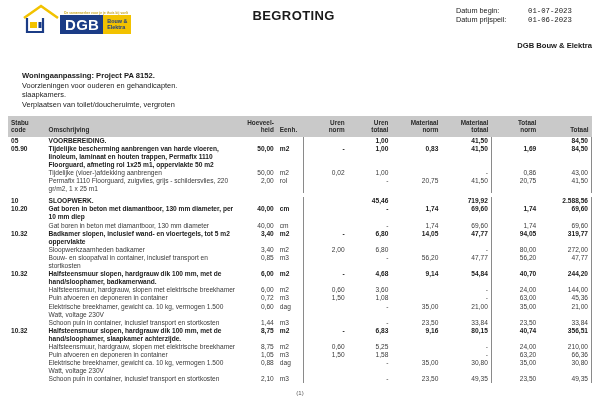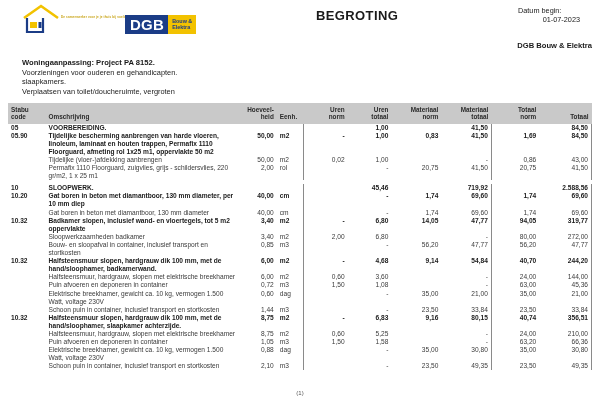--- a/index.html
+++ b/index.html
@@ -10,35 +10,35 @@
     color:#1a1a1a;
     -webkit-font-smoothing:antialiased;
   }
   .page{position:relative;width:600px;height:400px;box-sizing:border-box;padding:4px 8px 0 8px;}
 
   
   .hdr{display:flex;align-items:flex-start;justify-content:space-between;height:34px;}
   .logo-wrap{display:flex;align-items:flex-end;gap:2px;padding-left:14px;}
   .house{position:relative;width:38px;height:30px;flex:none;}
   .house svg{display:block;}
-  .logo-blocks{display:flex;flex-direction:row;align-items:flex-start;margin-left:-2px;}
+  .logo-blocks{display:flex;flex-direction:column;align-items:center;margin-left:-2px;}
   .tagline{font-size:3.1px;color:#c8a417;letter-spacing:.1px;line-height:4px;white-space:nowrap;padding-left:1px;font-weight:bold;}
   .logo-row{display:flex;align-items:stretch;}
   .dgb-box{background:#1b3c86;color:#ffffff;font-weight:bold;font-size:15px;line-height:19px;padding:0 4px 0 5px;letter-spacing:.3px;font-family:"Liberation Sans",sans-serif;}
   .be-box{background:#f2c200;color:#1b3c86;font-size:5.4px;line-height:6.2px;font-weight:bold;padding:3px 4px 0 4px;text-align:left;}
   .doc-title{font-size:13px;font-weight:bold;letter-spacing:.4px;padding-top:4px;}
   .hdr-meta{font-size:7.3px;line-height:8.6px;padding-top:3px;padding-right:2px;}
-  .hdr-meta .mrow{display:flex;justify-content:flex-end;flex-direction:column;}
+  .hdr-meta .mrow{display:flex;justify-content:flex-end;}
   .hdr-meta .mlab{width:72px;text-align:left;}
-  .hdr-meta .mval{width:62px;text-align:right;}
+  .hdr-meta .mval{width:62px;font-family:Liberation Mono, monospace;}
 
   
   .intro{padding-left:14px;margin-top:2px;}
   .company{font-size:7.6px;font-weight:bold;line-height:11px;text-align:right;}
-  .proj-title{font-size:7.6px;font-weight:bold;line-height:11px;margin-top:6px;}
+  .proj-title{font-size:7.6px;font-weight:bold;line-height:11px;margin-top:19px;}
   .proj-line{font-size:7.4px;line-height:9.4px;}
 
   
   .tbl{width:584px;margin-top:7px;border-collapse:collapse;table-layout:fixed;font-size:6.6px;}
   .tbl th{
     background:#c9c9c9;color:#2b2b2b;font-weight:bold;font-size:6.4px;
     vertical-align:bottom;line-height:7.2px;padding:3px 3px 3px 3px;
     border:0;
   }
   .tbl td{vertical-align:top;padding:0 3px;line-height:8.1px;}
@@ -92,20 +92,24 @@
       </div>
     </div>
 
     <div class="doc-title">BEGROTING</div>
 
     <div class="hdr-meta">
       <div class="mrow">
         <span class="mlab">Datum begin:</span>
         <span class="mval">01-07-2023</span>
       </div>
+      <div class="mrow">
+        <span class="mlab">Datum prijspeil:</span>
+        <span class="mval">01-06-2023</span>
+      </div>
     </div>
   </div>
 
   <div class="intro">
     <div class="company">DGB Bouw &amp; Elektra</div>
     <div class="proj-title">Woningaanpassing: Project PA 8152.</div>
     <div class="proj-line">Voorzieningen voor ouderen en gehandicapten.</div>
     <div class="proj-line">slaapkamers.</div>
     <div class="proj-line">Verplaatsen van toilet/doucheruimte, vergroten</div>
   </div>

